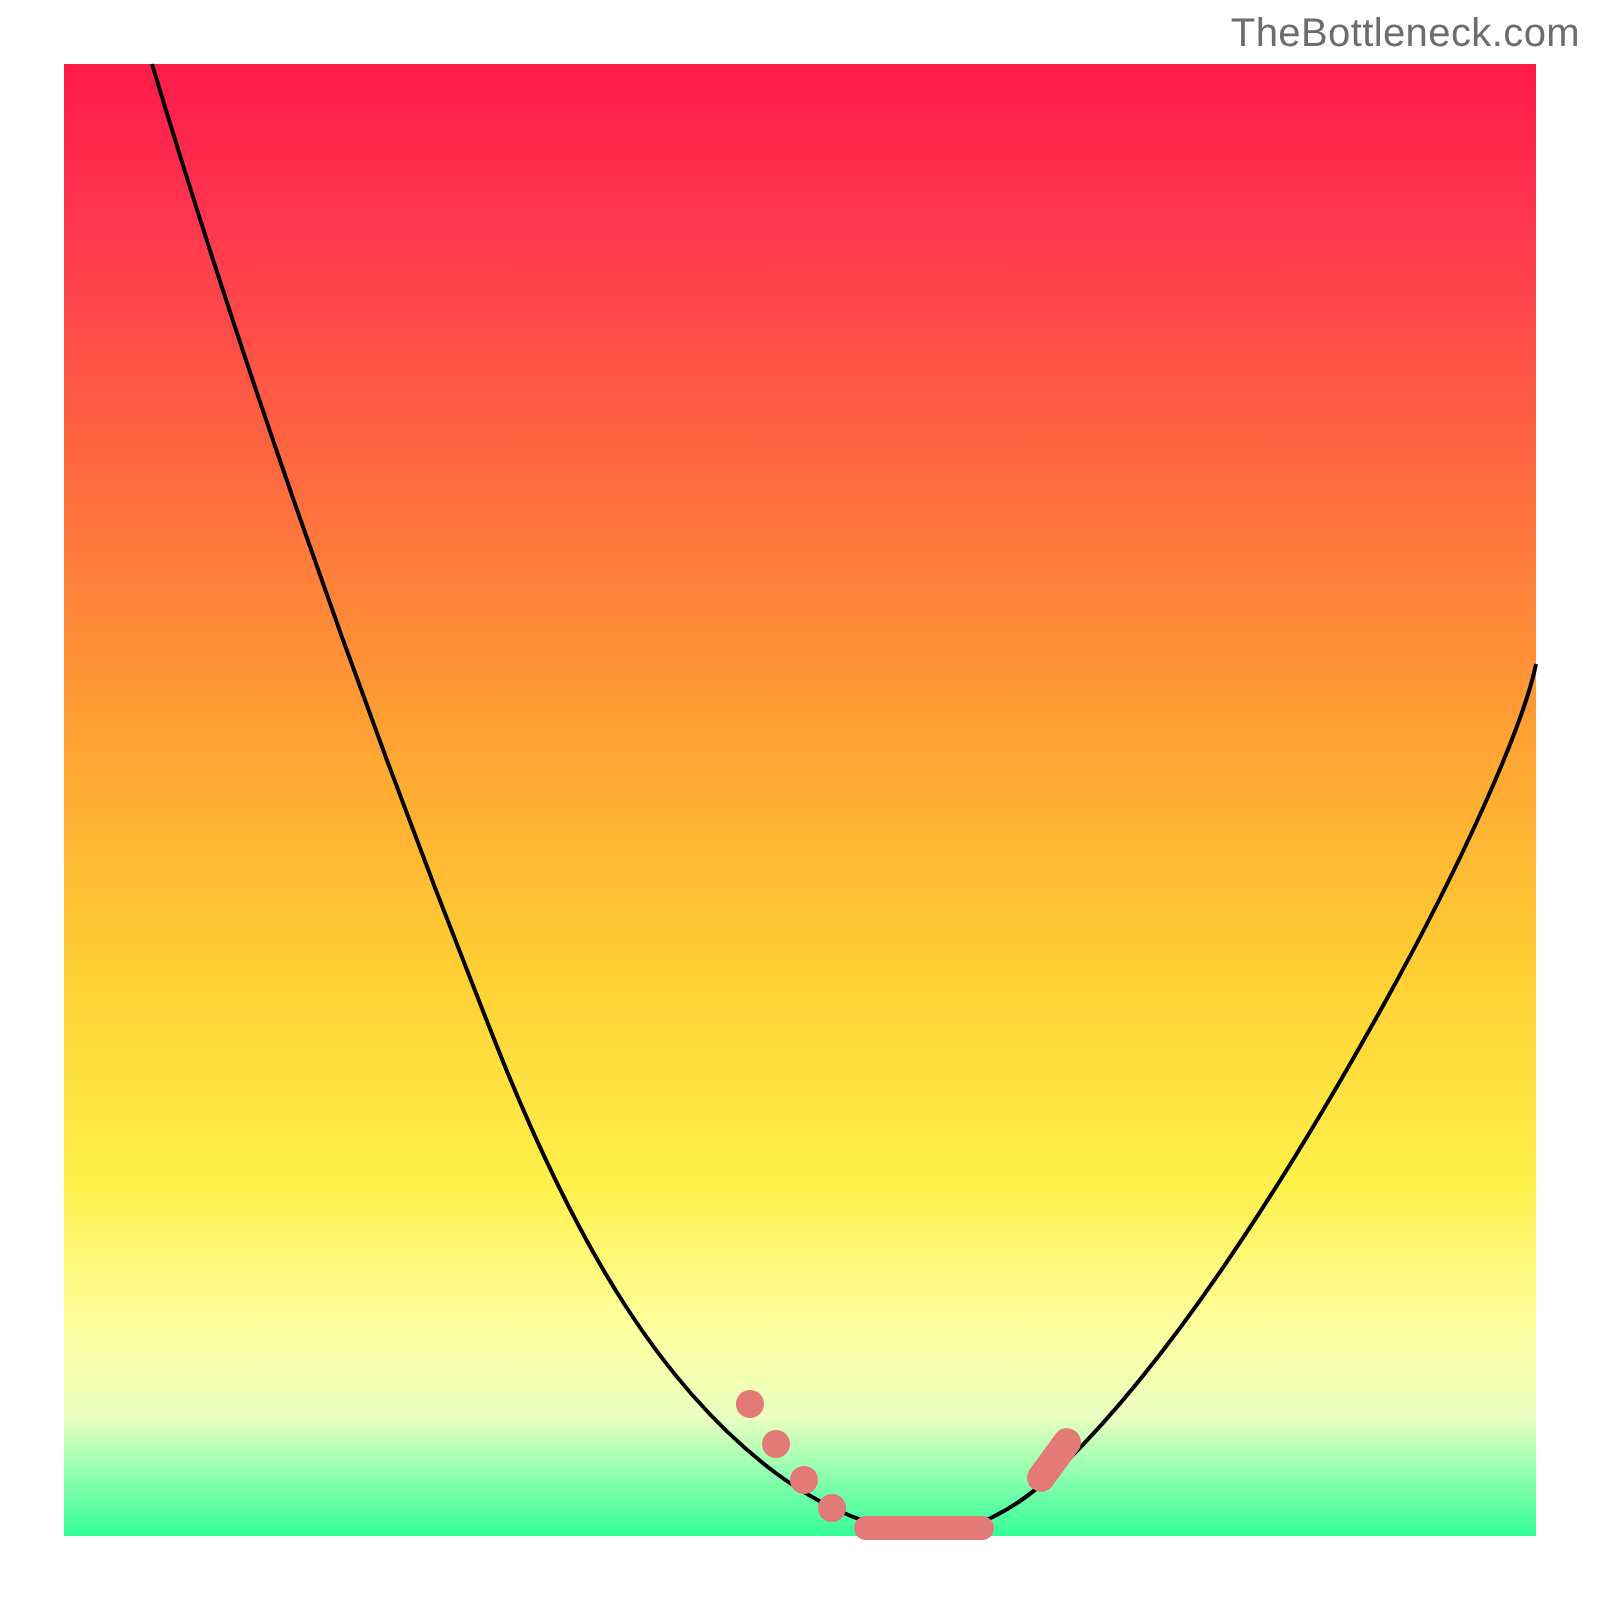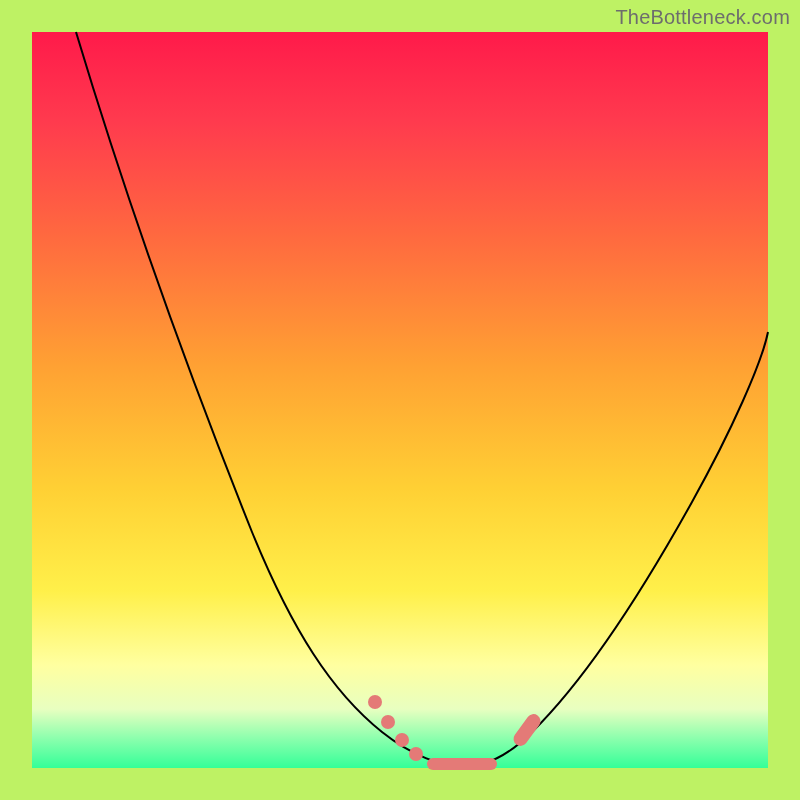--- a/index.html
+++ b/index.html
@@ -8,21 +8,21 @@
     width: 800px;
     height: 800px;
     background: #000;
     font-family: Arial, Helvetica, sans-serif;
     overflow: hidden;
   }
   .frame {
     position: relative;
     width: 800px;
     height: 800px;
-    background: #bef264;
+    background: #ffffff;
   }
   .plot-area {
     position: absolute;
     left: 32px;
     top: 32px;
     width: 736px;
     height: 736px;
     
     background: linear-gradient(
       to bottom,

